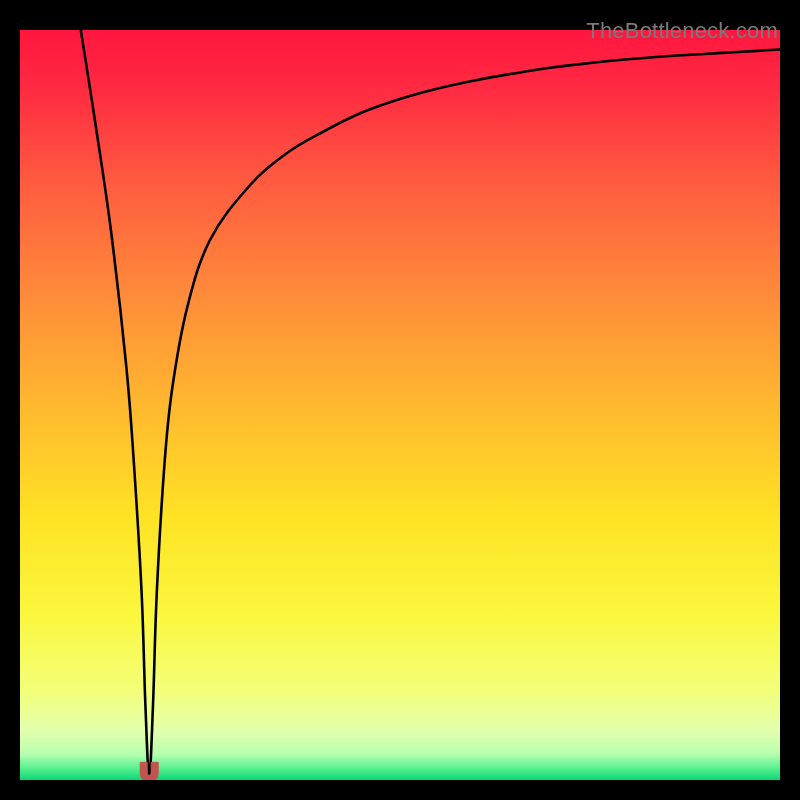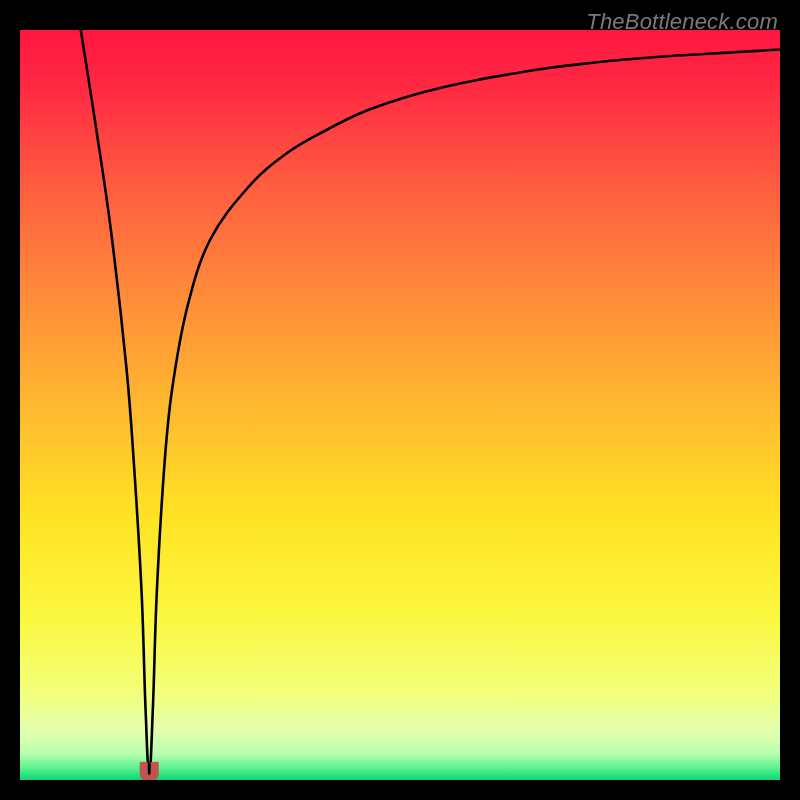--- a/index.html
+++ b/index.html
@@ -5,28 +5,27 @@
   html, body {
     margin: 0;
     padding: 0;
     width: 800px;
     height: 800px;
     background: #000;
     overflow: hidden;
   }
   .watermark {
     position: absolute;
-    top: 9px;
+    top: 18px;
     right: 22px;
     font-family: Arial, Helvetica, sans-serif;
     font-size: 22px;
     color: #7a7a7a;
     letter-spacing: 0.2px;
     z-index: 10;
-    font-style: italic;
   }
   .frame {
     position: absolute;
     left: 0;
     top: 0;
     width: 800px;
     height: 800px;
     background: #000;
   }
   svg {

